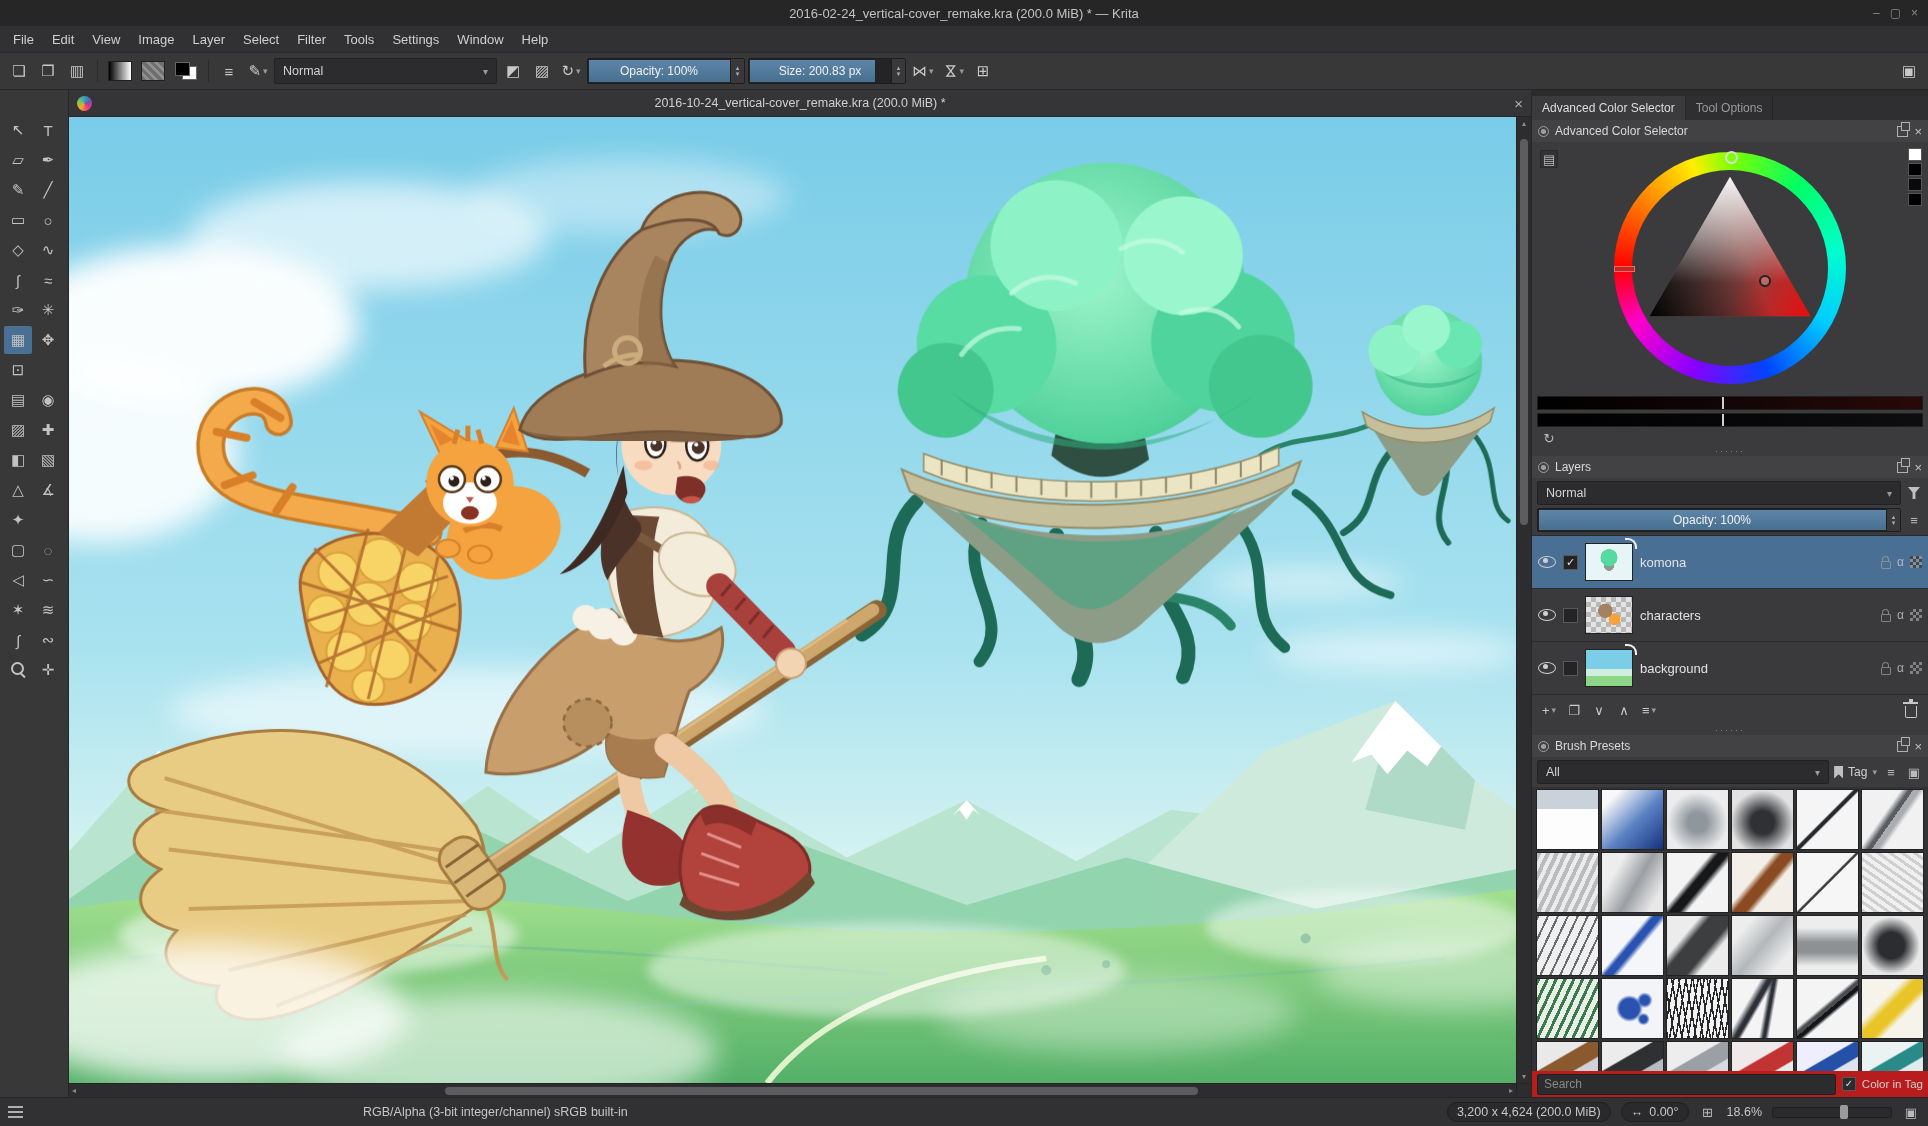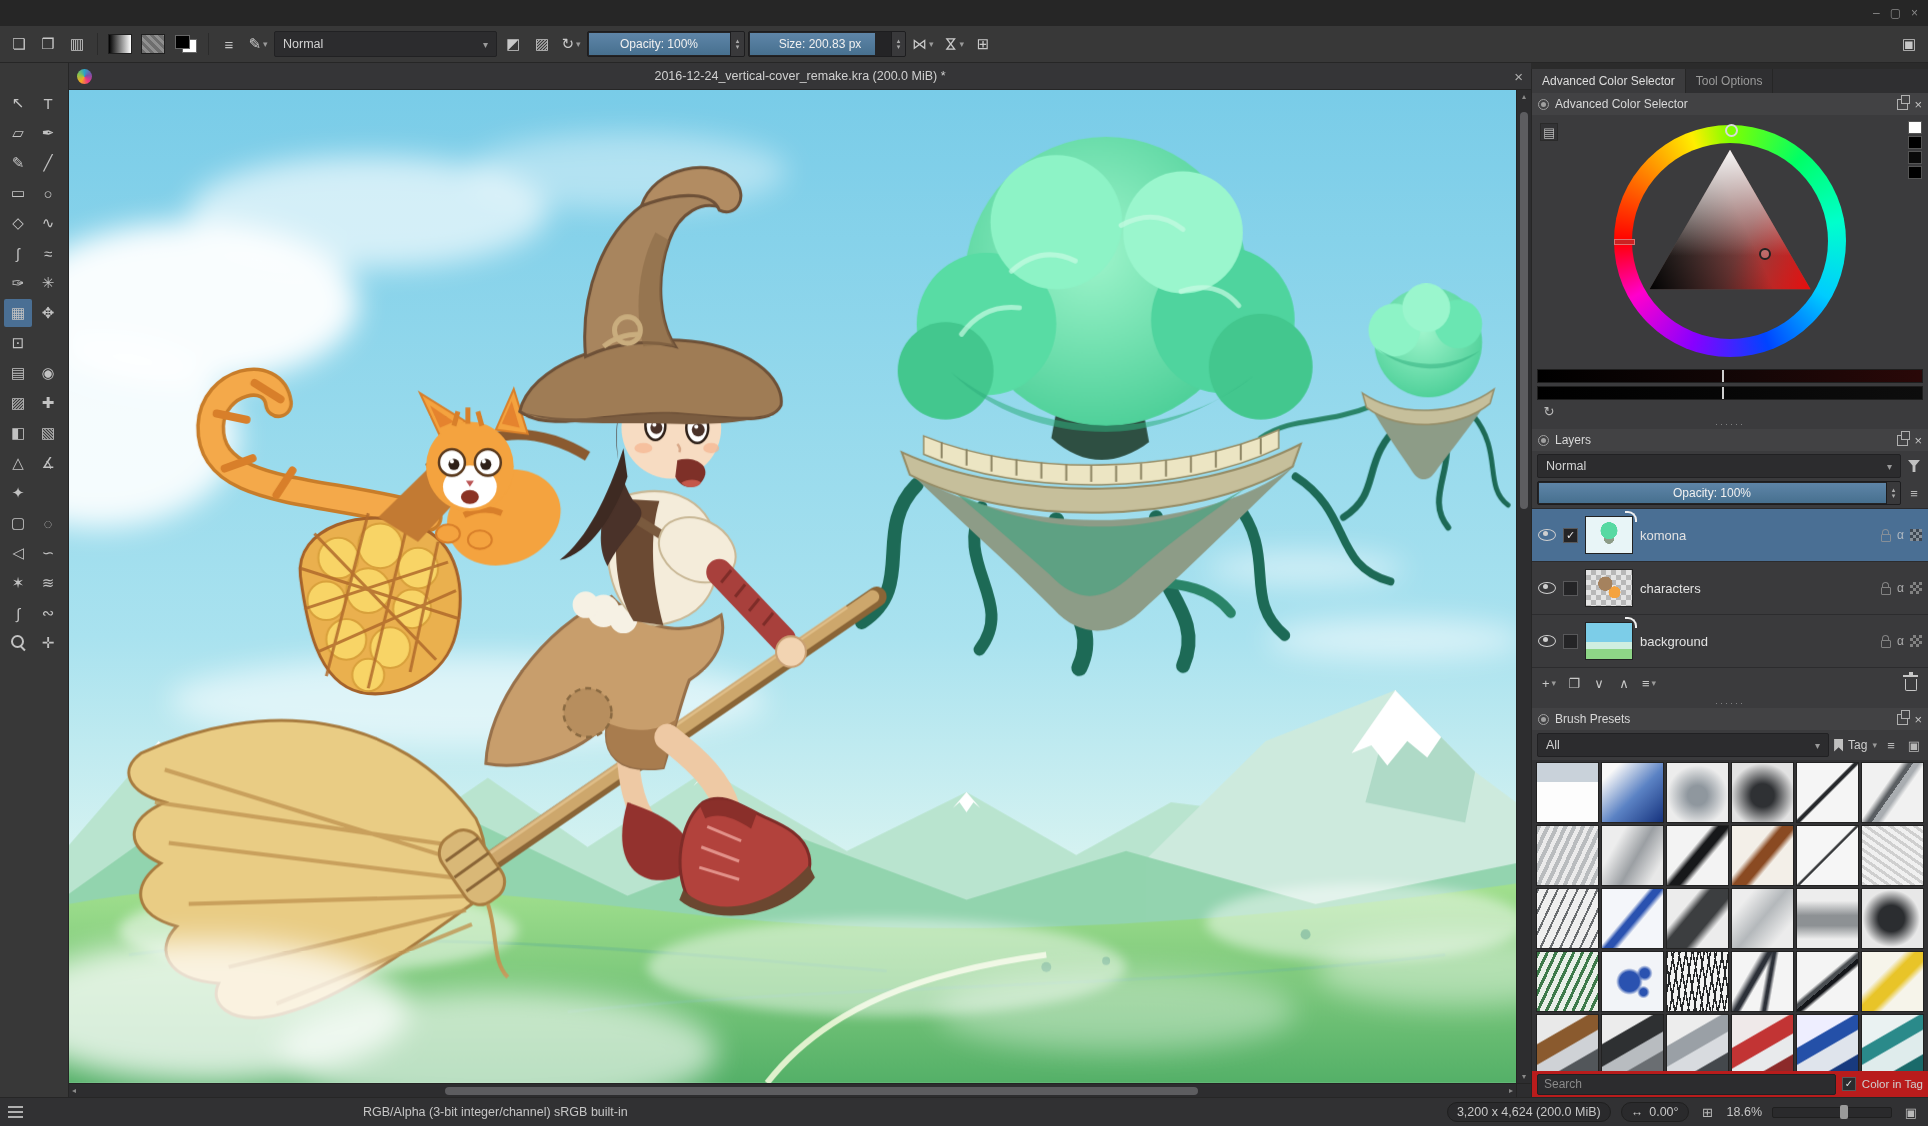--- a/index.html
+++ b/index.html
@@ -197,27 +197,42 @@
   .dim-box,.angle-box{background:#2a2a2c;border:1px solid #1f1f1f;border-radius:10px;padding:2px 9px;display:flex;align-items:center;gap:6px;}
   .zoom-slider{position:relative;width:118px;height:9px;background:#2a2a2c;border:1px solid #1f1f1f;border-radius:2px;}
   .zs-thumb{position:absolute;top:-3px;width:8px;height:14px;background:#9a9a9a;border-radius:2px;}
 </style>
 </head>
 <body>
 
 <div class="window" data-name="krita-window">
 
   <div class="titlebar" data-name="titlebar">
+    <div class="title" data-name="window-title">2016-02-24_vertical-cover_remake.kra (200.0 MiB) * — Krita</div>
     <div class="win-controls" data-name="window-controls">
       <span class="winbtn" data-name="minimize-button">–</span>
       <span class="winbtn" data-name="maximize-button">▢</span>
       <span class="winbtn" data-name="close-button">×</span>
     </div>
   </div>
 
+  <div class="menubar" data-name="menubar">
+
+  <span class="menu-item" data-name="menu-file">File</span>
+      <span class="menu-item" data-name="menu-edit">Edit</span>
+      <span class="menu-item" data-name="menu-view">View</span>
+      <span class="menu-item" data-name="menu-image">Image</span>
+      <span class="menu-item" data-name="menu-layer">Layer</span>
+      <span class="menu-item" data-name="menu-select">Select</span>
+      <span class="menu-item" data-name="menu-filter">Filter</span>
+      <span class="menu-item" data-name="menu-tools">Tools</span>
+      <span class="menu-item" data-name="menu-settings">Settings</span>
+      <span class="menu-item" data-name="menu-window">Window</span>
+      <span class="menu-item" data-name="menu-help">Help</span>
+    </div>
 
   <div class="toolbar" data-name="toolbar">
     <button class="tb-btn" data-name="new-document-button">
         <span data-name="new-document-icon">❏</span>
       </button>
     <button class="tb-btn" data-name="open-document-button">
         <span data-name="open-icon">❒</span>
       </button>
     <button class="tb-btn" data-name="save-button">
         <span data-name="save-icon">▥</span>
@@ -443,21 +458,21 @@
         </div>
 
         <div class="tool" data-name="tool-pan">
           <span class="tool-glyph">✛</span>
         </div>
       </div>
 
     <div class="canvas-col" data-name="canvas-column">
       <div class="tabbar" data-name="document-tab-bar">
         <span class="krita-logo" data-name="krita-logo-icon"></span>
-        <span class="tab-label" data-name="document-tab-label">2016-12-24_vertical-cover_remake.kra (200.0 MiB) *</span>
+        <span class="tab-label" data-name="document-tab-label">2016-10-24_vertical-cover_remake.kra (200.0 MiB) *</span>
         <span class="tab-close" data-name="document-close-icon">×</span>
       </div>
 
       <div class="canvas-row" data-name="canvas-viewport">
 
         <svg class="artwork" data-name="canvas-artwork" viewBox="0 0 1451 976" preserveAspectRatio="none">
           <defs>
             <linearGradient id="g-sky" x1="0" y1="0" x2="0" y2="1">
               <stop offset="0" stop-color="#79cce8"></stop>
                 <stop offset="0.55" stop-color="#a9e2ef"></stop>

